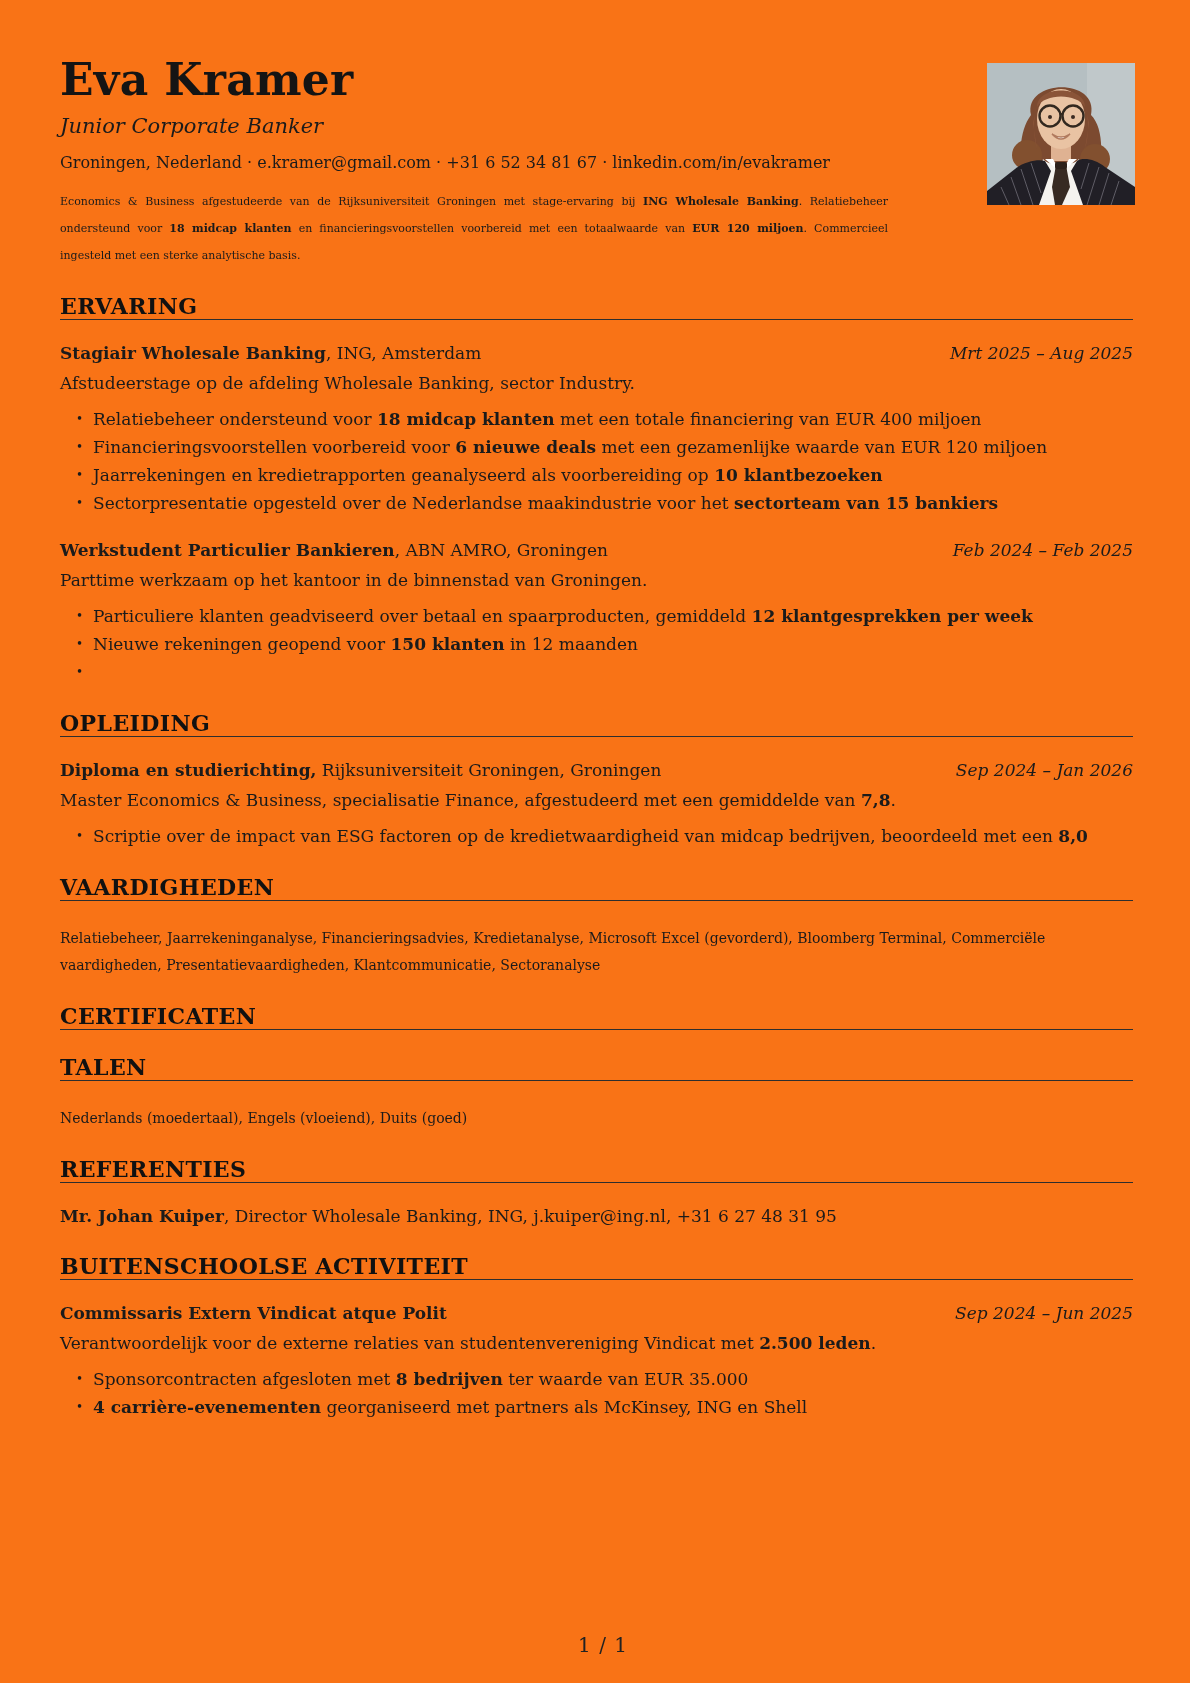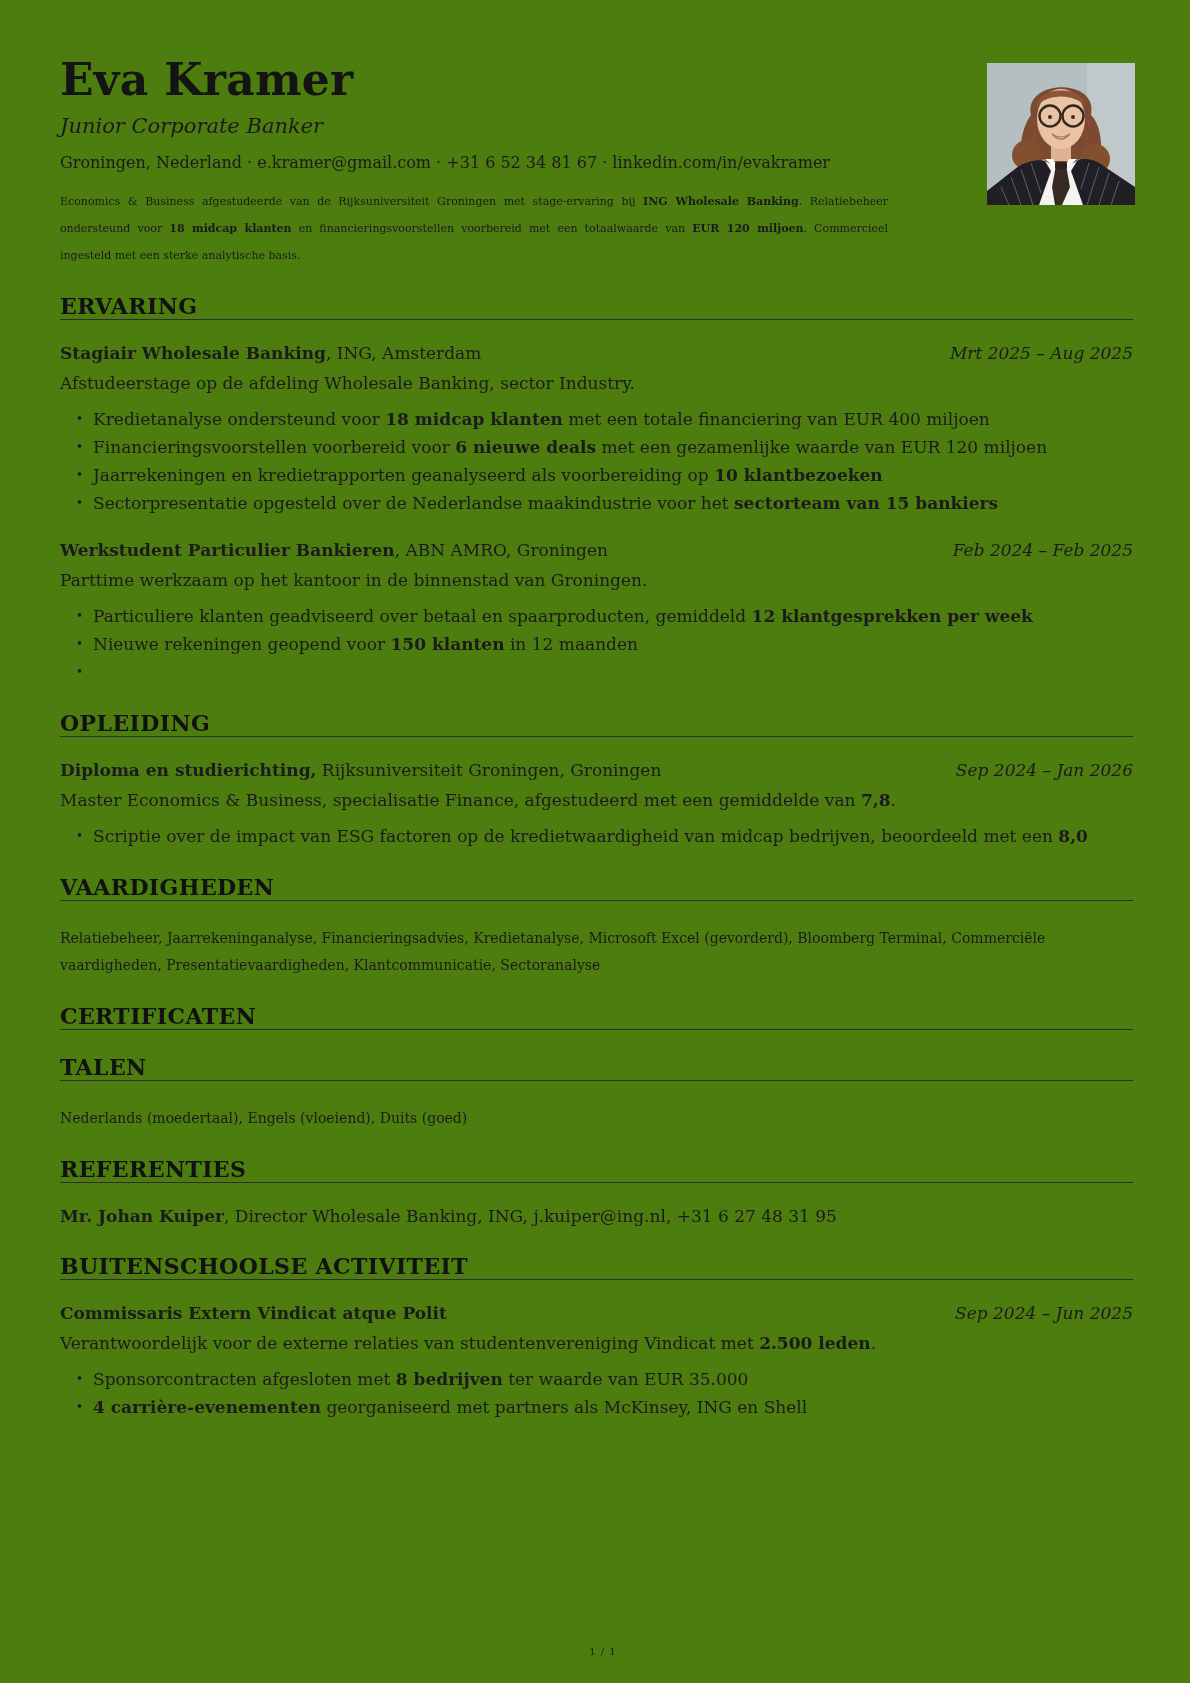--- a/index.html
+++ b/index.html
@@ -1,19 +1,19 @@
 <!DOCTYPE html>
 <html lang="nl"><head>
 <meta charset="utf-8">
 <style>
   html,body{margin:0;padding:0;background:#ffffff;}
   .page{
     position:relative;
     width:1190px;height:1683px;
-    background:#4d7c0f;
+    background:#f97316;
     box-sizing:border-box;
     padding:56px 57px 0 60px;
     font-family:"DejaVu Serif", serif;
     color:#1b1b1b;
     overflow:hidden;
   }
   .b{font-weight:700;}
   
   .name{font-size:44px;font-weight:700;line-height:1.08;letter-spacing:.3px;color:#141414;margin:0;}
   .role{font-size:21px;font-style:italic;margin-top:9px;line-height:1.3;}
@@ -27,21 +27,21 @@
   .entry{margin-top:20px;}
   .entry-head{display:flex;justify-content:space-between;align-items:flex-end;}
   .entry-title{font-size:17px;line-height:26px;}
   .entry-date{font-size:17px;font-style:italic;line-height:26px;white-space:nowrap;padding-left:20px;}
   .entry-sub{margin-top:4px;font-size:17px;line-height:27px;}
   .bullets{list-style:none;margin:8px 0 0;padding:0 0 0 16px;}
   .bullets li{display:flex;font-size:17px;line-height:28px;}
   .dot{flex:0 0 17px;font-size:12px;line-height:28px;}
   .para{margin:24px 0 0;font-size:14px;line-height:27px;}
   .footer{position:absolute;left:16px;right:0;bottom:26px;text-align:center;
-          font-size:10px;letter-spacing:1px;color:#222;}
+          font-size:20px;letter-spacing:1px;color:#222;}
 </style>
 </head>
 <body>
 
 <div class="page">
 
   <header>
     <h1 class="name">Eva Kramer</h1>
     <div class="role">Junior Corporate Banker</div>
     <div class="contact">Groningen, Nederland · e.kramer@gmail.com · +31 6 52 34 81 67 · linkedin.com/in/evakramer</div>
@@ -102,21 +102,21 @@
       <div class="entry-head">
         <div class="entry-title">
           <span class="b">Stagiair Wholesale Banking</span><span>, ING, Amsterdam</span>
         </div>
         <div class="entry-date">Mrt 2025 – Aug 2025</div>
       </div>
       <div class="entry-sub"><span>Afstudeerstage op de afdeling Wholesale Banking, sector Industry.</span></div>
       <ul class="bullets">
         <li>
             <span class="dot">•</span>
-            <span><span>Kredietanalyse ondersteund voor </span><span class="b">18 midcap klanten</span><span> met een totale financiering van EUR 400 miljoen</span></span>
+            <span><span>Relatiebeheer ondersteund voor </span><span class="b">18 midcap klanten</span><span> met een totale financiering van EUR 400 miljoen</span></span>
           </li>
         <li>
             <span class="dot">•</span>
             <span><span>Financieringsvoorstellen voorbereid voor </span><span class="b">6 nieuwe deals</span><span> met een gezamenlijke waarde van EUR 120 miljoen</span></span>
           </li>
         <li>
             <span class="dot">•</span>
             <span><span>Jaarrekeningen en kredietrapporten geanalyseerd als voorbereiding op </span><span class="b">10 klantbezoeken</span></span>
           </li>
         <li>

